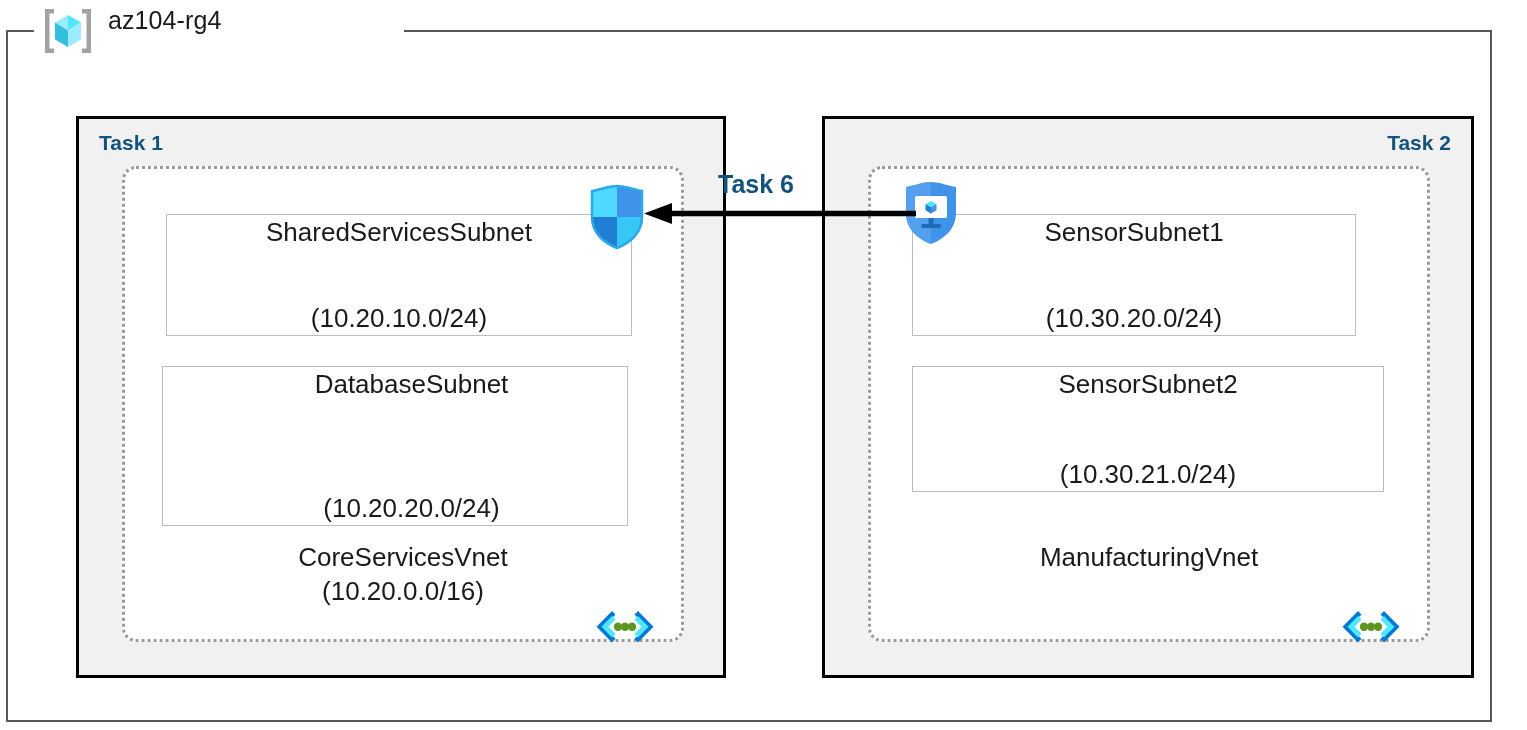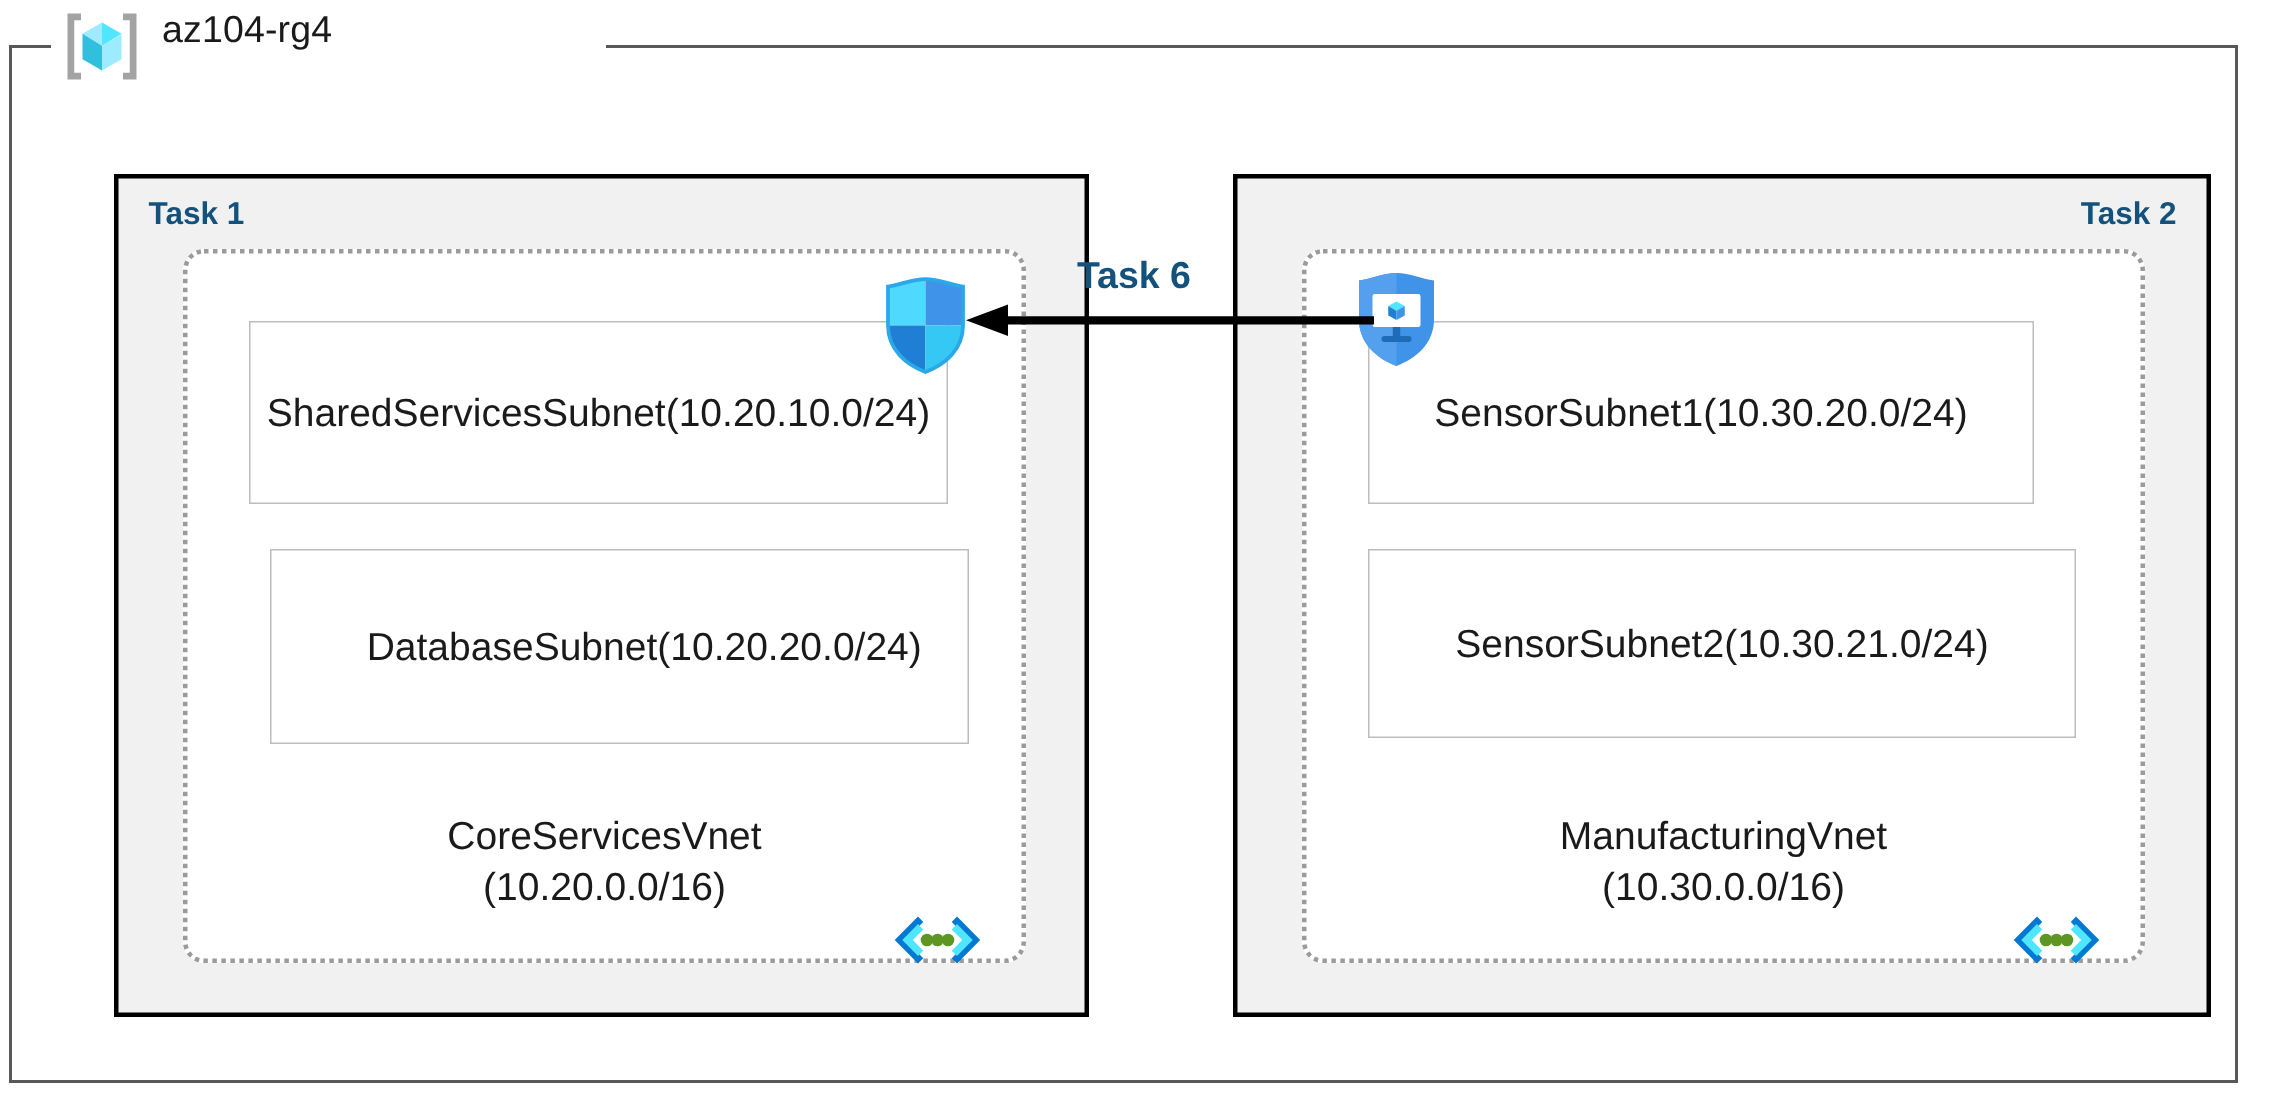--- a/index.html
+++ b/index.html
@@ -93,33 +93,33 @@
   #vnet1-box { left: 122px; top: 166px; width: 562px; height: 476px; }
   #vnet2-box { left: 868px; top: 166px; width: 562px; height: 476px; }
 
   
   .subnet-box {
     position: absolute;
     background: #ffffff;
     border: 1px solid #bdbdbd;
     box-sizing: border-box;
     display: flex;
-    flex-direction: row;
+    flex-direction: column;
     align-items: center;
-    justify-content: center;
+    justify-content: space-between;
   }
   .subnet-name, .subnet-cidr,
   .vnet-name, .vnet-cidr {
     font-size: 26px;
     color: #1a1a1a;
     line-height: 1.32;
     white-space: nowrap;
   }
   #subnet-ss  { left: 166px; top: 214px; width: 466px; height: 122px; }
-  #subnet-db  { left: 180px; top: 366px; width: 466px; height: 130px; padding-left: 33px; }
+  #subnet-db  { left: 162px; top: 366px; width: 466px; height: 160px; padding-left: 33px; }
   #subnet-s1  { left: 912px; top: 214px; width: 444px; height: 122px; }
   #subnet-s2  { left: 912px; top: 366px; width: 472px; height: 126px; }
 
   
   .vnet-caption {
     position: absolute;
     text-align: center;
     line-height: 1.32;
   }
   #vnet1-caption { left: 122px; top: 540px; width: 562px; }
@@ -234,21 +234,20 @@
     <span class="subnet-cidr">(10.30.20.0/24)</span>
   </div>
 
   <div class="subnet-box" id="subnet-s2">
     <span class="subnet-name">SensorSubnet2</span>
     <span class="subnet-cidr">(10.30.21.0/24)</span>
   </div>
 
   <div class="vnet-caption" id="vnet2-caption">
     <div class="vnet-name">ManufacturingVnet</div>
-    <div class="vnet-cidr">(10.30.0.0/16)</div>
   </div>
 
   <span class="subnet-icon" id="subnet-icon-2">
     <svg viewBox="0 0 66 42" xmlns="http://www.w3.org/2000/svg">
       <path d="M20 3 L23.5 6.6 L11.5 18.7 L23.5 30.8 L20 34.4 L4.5 18.7 Z" fill="#0078d4"></path>
       <path d="M20 8 L23.5 11.6 L16.5 18.7 L23.5 25.8 L20 29.4 L9.5 18.7 Z" fill="#50e6ff"></path>
       <path d="M46 3 L42.5 6.6 L54.5 18.7 L42.5 30.8 L46 34.4 L61.5 18.7 Z" fill="#0078d4"></path>
       <path d="M46 8 L42.5 11.6 L49.5 18.7 L42.5 25.8 L46 29.4 L56.5 18.7 Z" fill="#50e6ff"></path>
       <circle cx="26" cy="18.7" r="4.2" fill="#5e9624"></circle>
       <circle cx="33" cy="18.7" r="4.2" fill="#5e9624"></circle>

